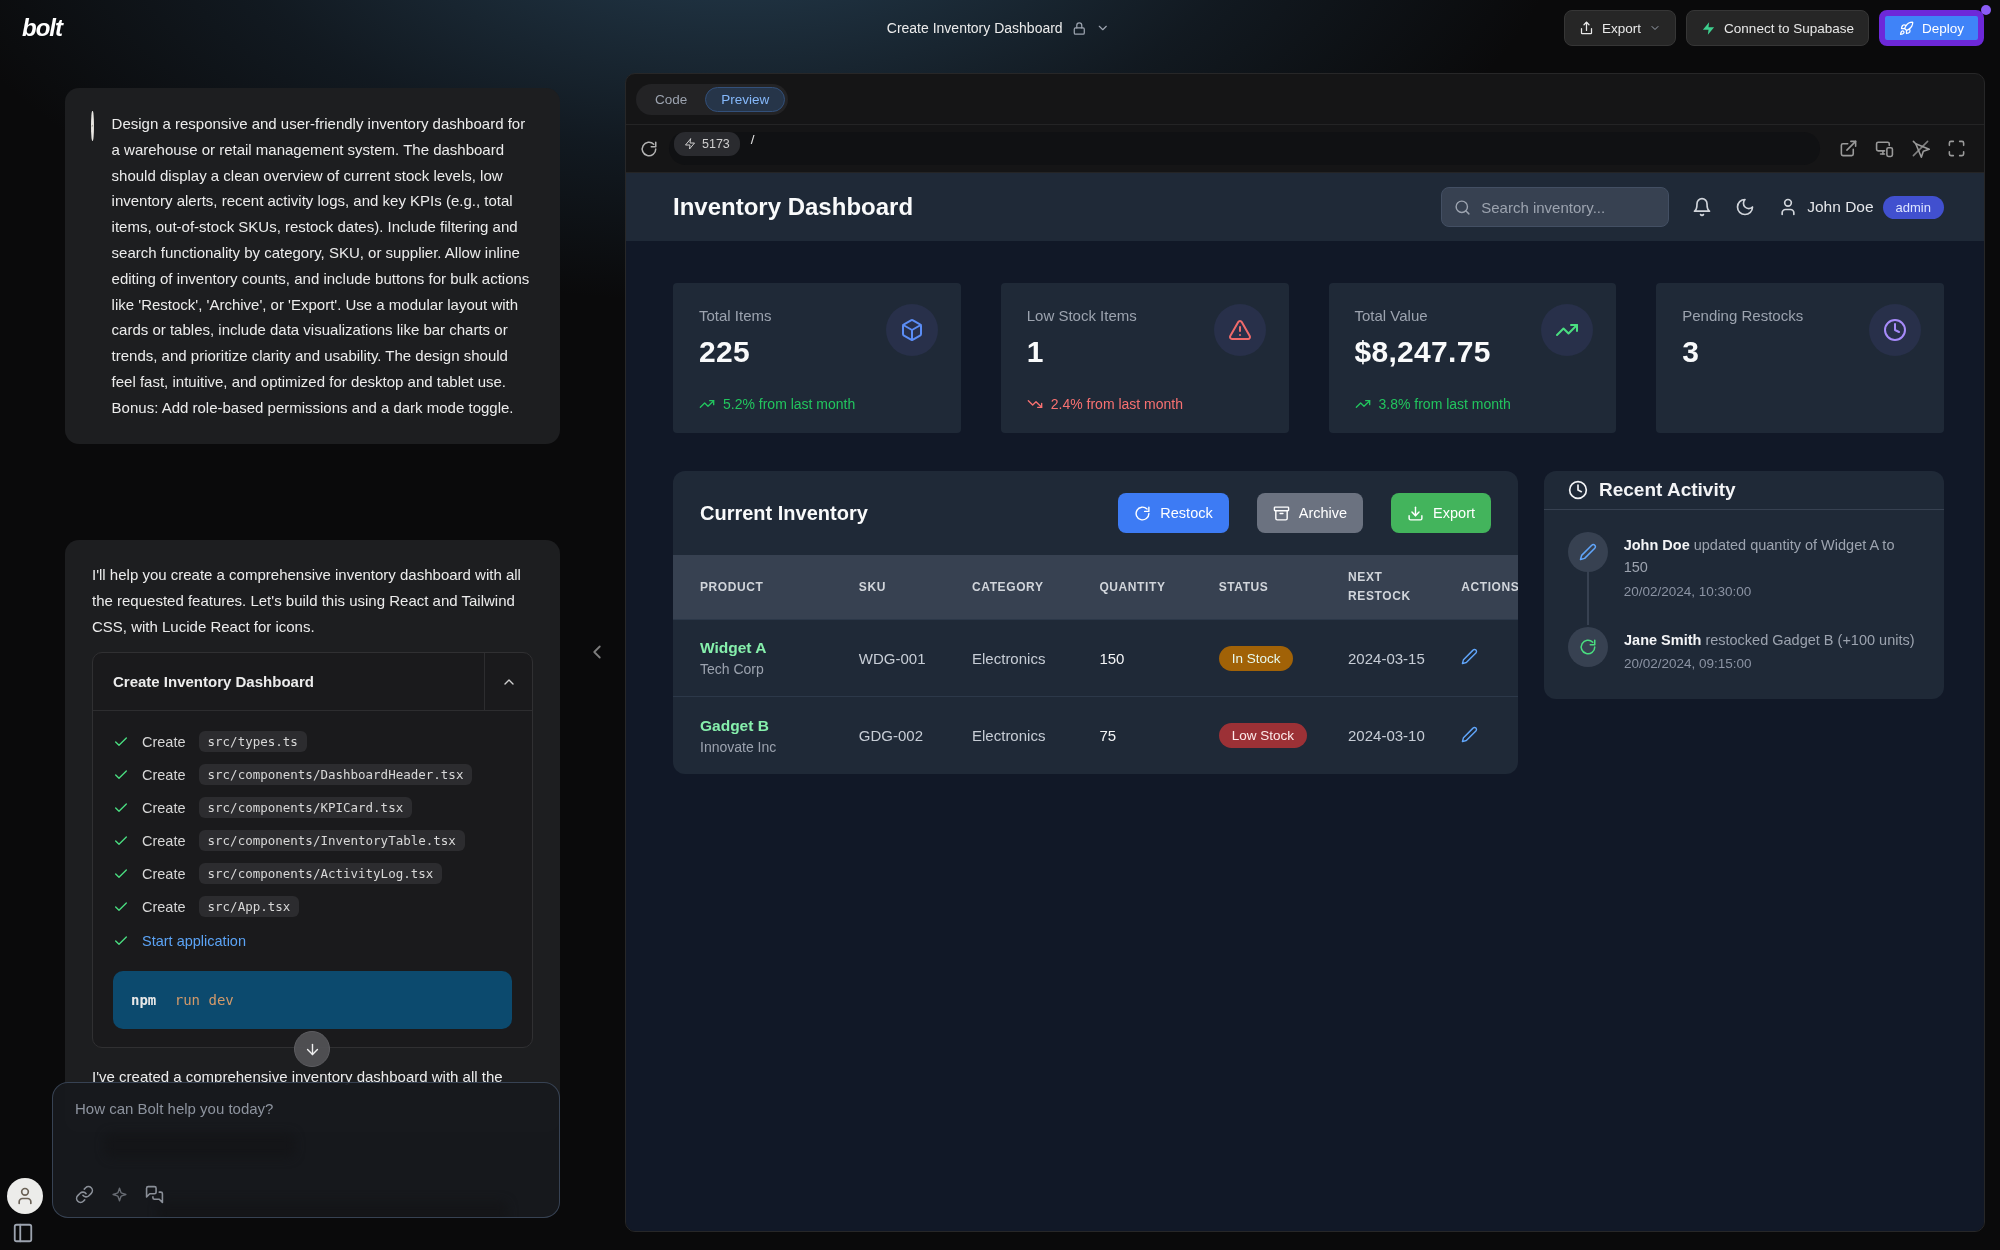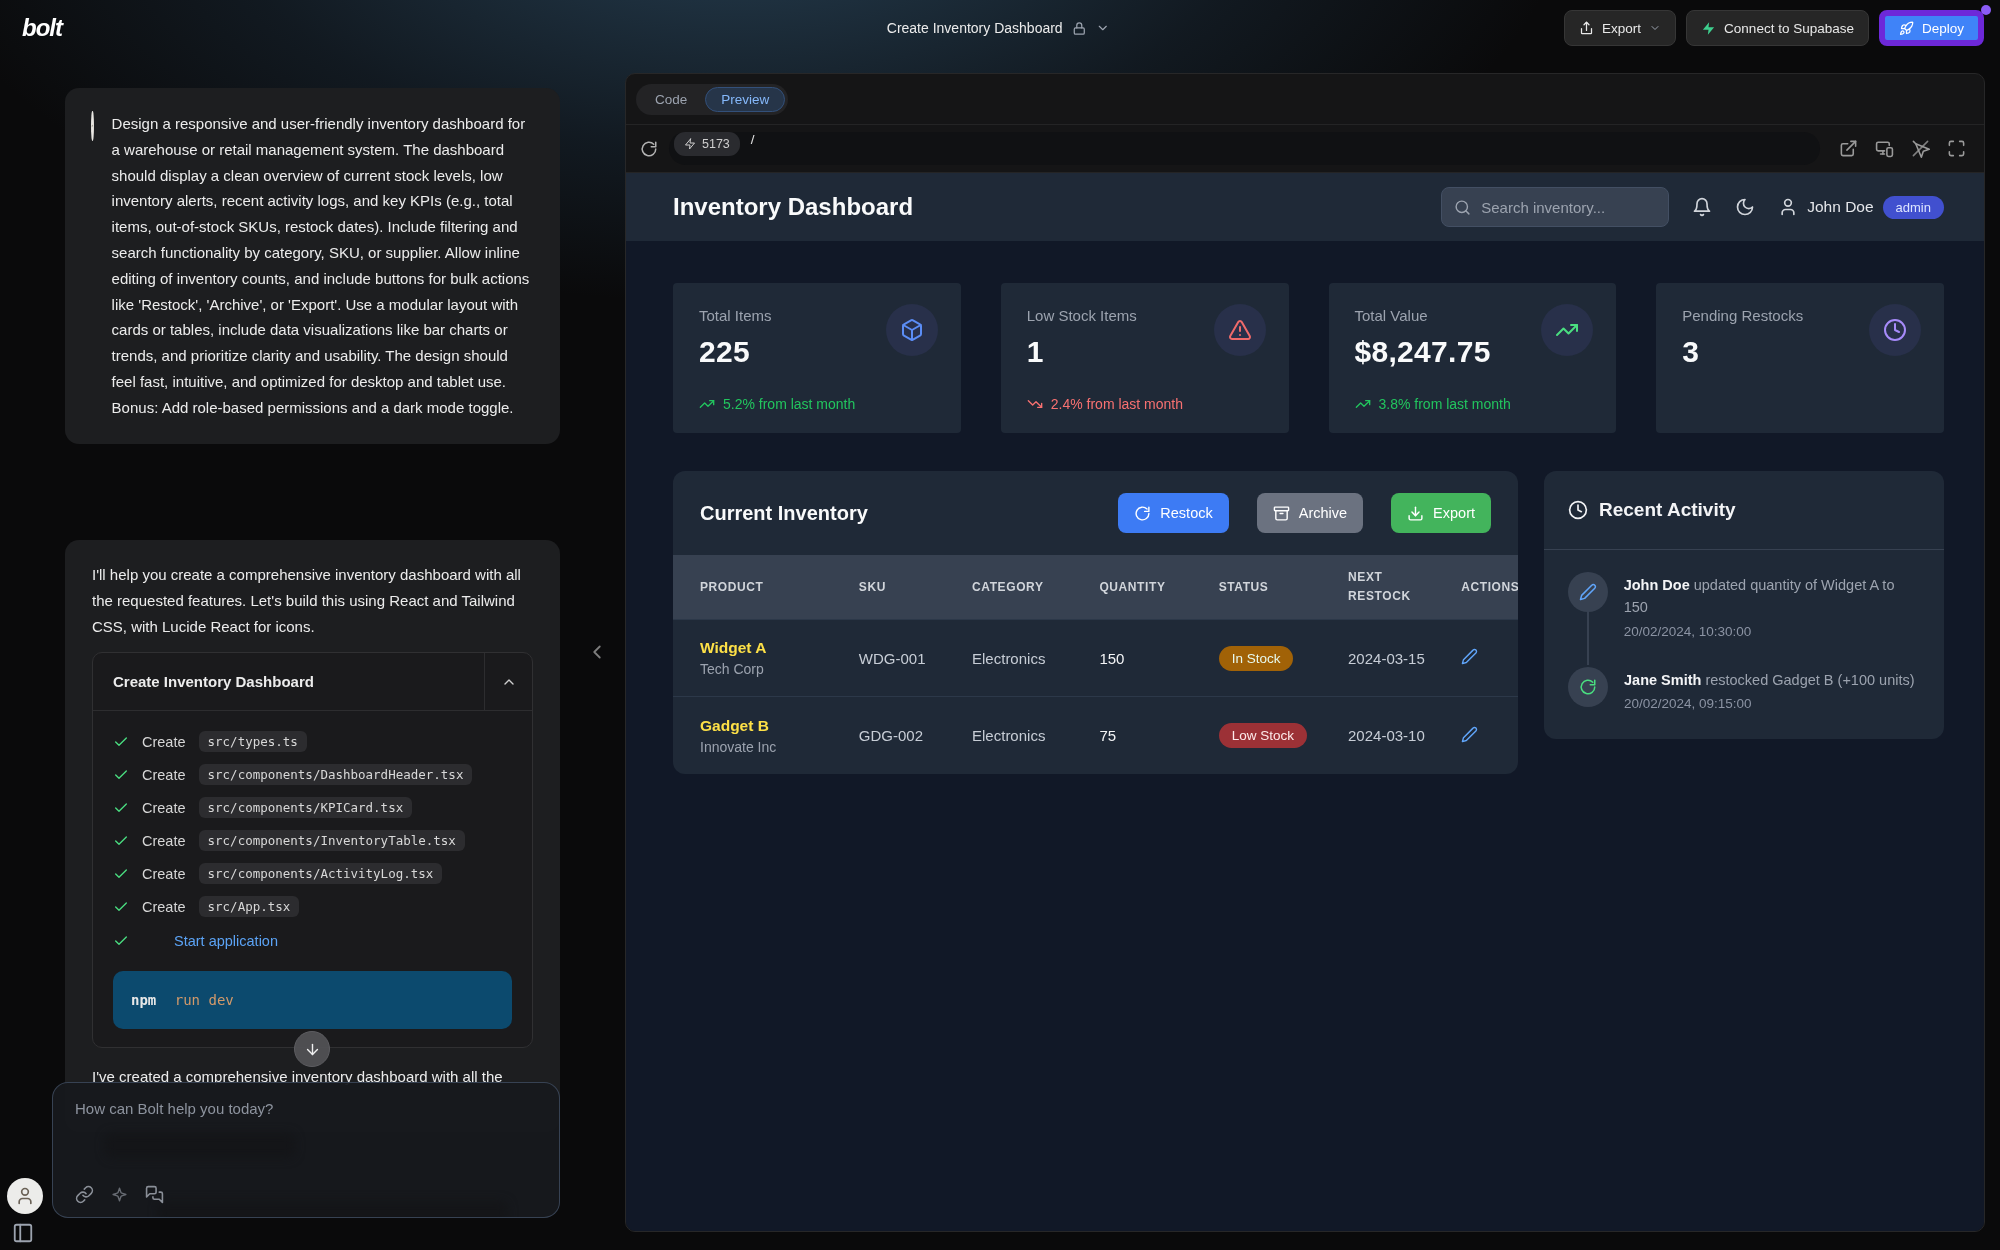--- a/index.html
+++ b/index.html
@@ -30,21 +30,21 @@
   .msg-text { font-size:15px; line-height:25.8px; color:#ececec; }
   .msg-assistant { top:484px; padding:22px 27px 84px; }
   .artifact { margin-top:13px; background:#1a1a1c; border:1px solid #303032; border-radius:10px; overflow:hidden; }
   .artifact-head { display:flex; align-items:stretch; height:58px; border-bottom:1px solid #2d2d2f; }
   .artifact-title { flex:1; display:flex; align-items:center; padding:0 20px; font-size:15px; font-weight:700; color:#ececec; }
   .artifact-collapse { width:48px; display:flex; align-items:center; justify-content:center; border-left:1px solid #2d2d2f; color:#cfcfcf; }
   .step-list { padding:14px 20px 0; }
   .step-row { display:flex; align-items:center; gap:13px; height:33px; font-size:14.5px; color:#d6d6d6; }
   .check { color:#4ade80; }
   .chip { font-family:"DejaVu Sans Mono", monospace; font-size:12.5px; background:#2c2c2f; color:#d8d8d8; padding:3px 9px; border-radius:6px; }
-  .start-link { color:#5ba3f5;margin-left:32px; }
+  .start-link { color:#5ba3f5; }
   .code-block { margin:14px 20px 18px; background:#0c4a6e; border-radius:10px; padding:21px 18px; font-family:"DejaVu Sans Mono", monospace; font-size:14px; }
   .cmd-name { color:#e8e8e8; font-weight:700; }
   .cmd-args { color:#d49a6a; }
   .scroll-btn { position:absolute; left:294px; top:975px; width:36px; height:36px; border-radius:50%; background:rgba(82,82,86,.92); border:1px solid #5d5d61; display:flex; align-items:center; justify-content:center; color:#f0f0f0; z-index:4; }
   .followup { position:absolute; left:92px; top:1012px; width:470px; font-size:15px; color:#ececec; z-index:3; }
   .chat-input { position:absolute; left:52px; top:1026px; width:508px; height:136px; border-radius:16px; background:rgba(23,25,29,.96); border:1px solid rgba(96,118,150,.45); z-index:5; padding:17px 22px; overflow:hidden; }
   .chat-input textarea { position:relative; z-index:2; width:100%; height:62px; background:transparent; border:none; outline:none; resize:none; font-family:"Liberation Sans", sans-serif; font-size:15px; color:#e5e5e5; }
   .chat-input textarea::placeholder { color:#8d939e; }
   .blob { position:absolute; background:#141518; filter:blur(5px); border-radius:8px; z-index:1; }
   .blob1 { left:52px; top:50px; width:190px; height:25px; }
@@ -93,29 +93,29 @@
   .inv-title { font-size:20px; font-weight:700; color:#f9fafb; }
   .inv-actions { margin-left:auto; display:flex; gap:28px; }
   .act-btn { height:40px; border-radius:8px; padding:0 16px; display:flex; align-items:center; gap:9px; font-size:14.5px; color:#fff; }
   .btn-restock { background:#3d7bf4; } .btn-archive { background:#6b7280; } .btn-export { background:#43b45c; }
   table { width:100%; border-collapse:collapse; table-layout:fixed; }
   col.c-prod{width:170px} col.c-sku{width:112px} col.c-cat{width:126px} col.c-qty{width:118px} col.c-status{width:128px} col.c-next{width:112px} col.c-act{width:70px}
   thead tr { background:#374151; }
   th { text-align:left; font-size:12px; font-weight:700; letter-spacing:.05em; color:#d1d5db; padding:13px 14px; line-height:1.6; }
   th:first-child, td:first-child { padding-left:27px; }
   td { padding:16px 14px; border-top:1px solid #2c3849; font-size:15px; color:#c7cdd6; vertical-align:middle; height:77px; }
-  .prod-name { font-size:15.5px; font-weight:700; color:#fde047; }
+  .prod-name { font-size:15.5px; font-weight:700; color:#86efac; }
   .prod-supplier { font-size:14px; color:#9ca3af; margin-top:4px; }
   .qty { color:#f3f4f6; }
   .pill { display:inline-block; padding:5px 13px; border-radius:999px; font-size:13.5px; }
   .pill-success { background:#a16207; color:#e7f9ee; }
   .pill-danger { background:#9c3136; color:#fdeaea; }
   .edit-btn { color:#60a5fa; }
   .activity-card { width:400px; background:#1f2937; border-radius:12px; }
-  .activity-head { padding:28px 24px; display:flex; align-items:center; gap:11px; border-bottom:1px solid #374151; color:#f3f4f6; }
+  .activity-head { padding:8px 24px; display:flex; align-items:center; gap:11px; border-bottom:1px solid #374151; color:#f3f4f6; }
   .activity-title { font-size:19px; font-weight:700; }
   .activity-list { padding:22px 24px 4px; }
   .activity-item { position:relative; display:flex; gap:16px; padding-bottom:28px; }
   .activity-item:last-child { padding-bottom:24px; }
   .activity-item:not(:last-child)::after { content:''; position:absolute; left:19px; top:40px; bottom:2px; width:2px; background:#374151; }
   .act-icon { width:40px; height:40px; border-radius:50%; background:#374151; display:flex; align-items:center; justify-content:center; position:relative; z-index:1; }
   .ico-pencil { color:#60a5fa; } .ico-refresh { color:#4ade80; }
   .act-text { font-size:14.5px; line-height:1.55; color:#9ca3af; padding-top:2px; }
   .act-actor { font-weight:700; color:#f3f4f6; }
   .act-time { font-size:13.5px; color:#8b93a3; margin-top:5px; }

